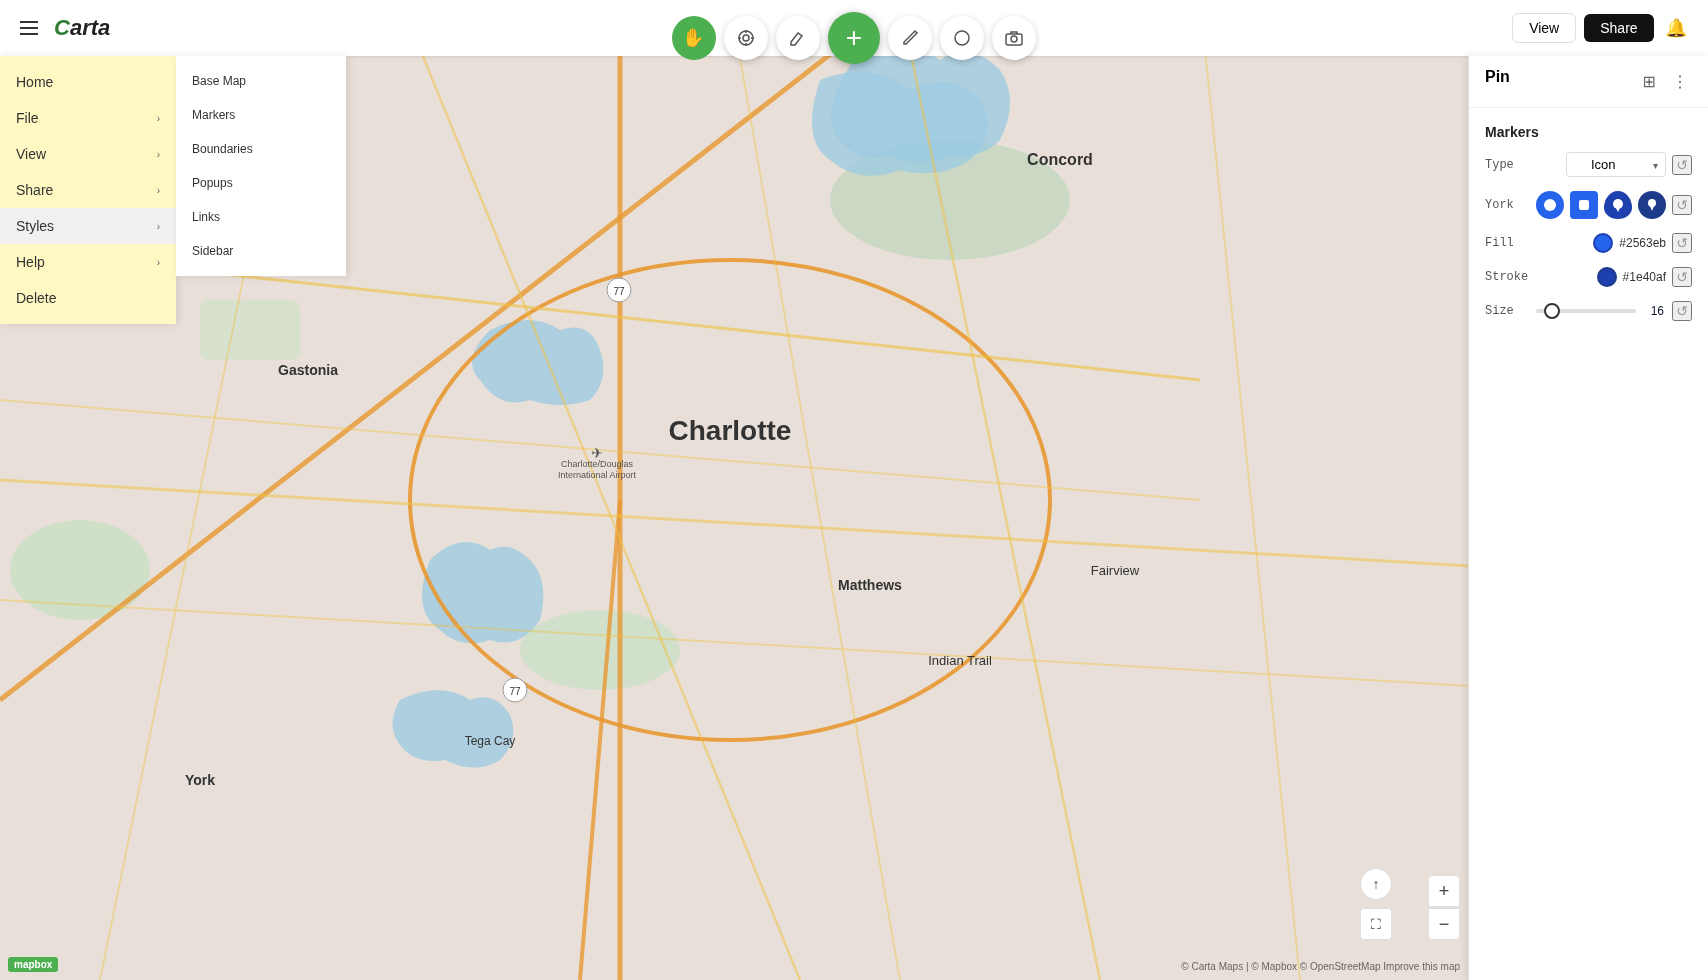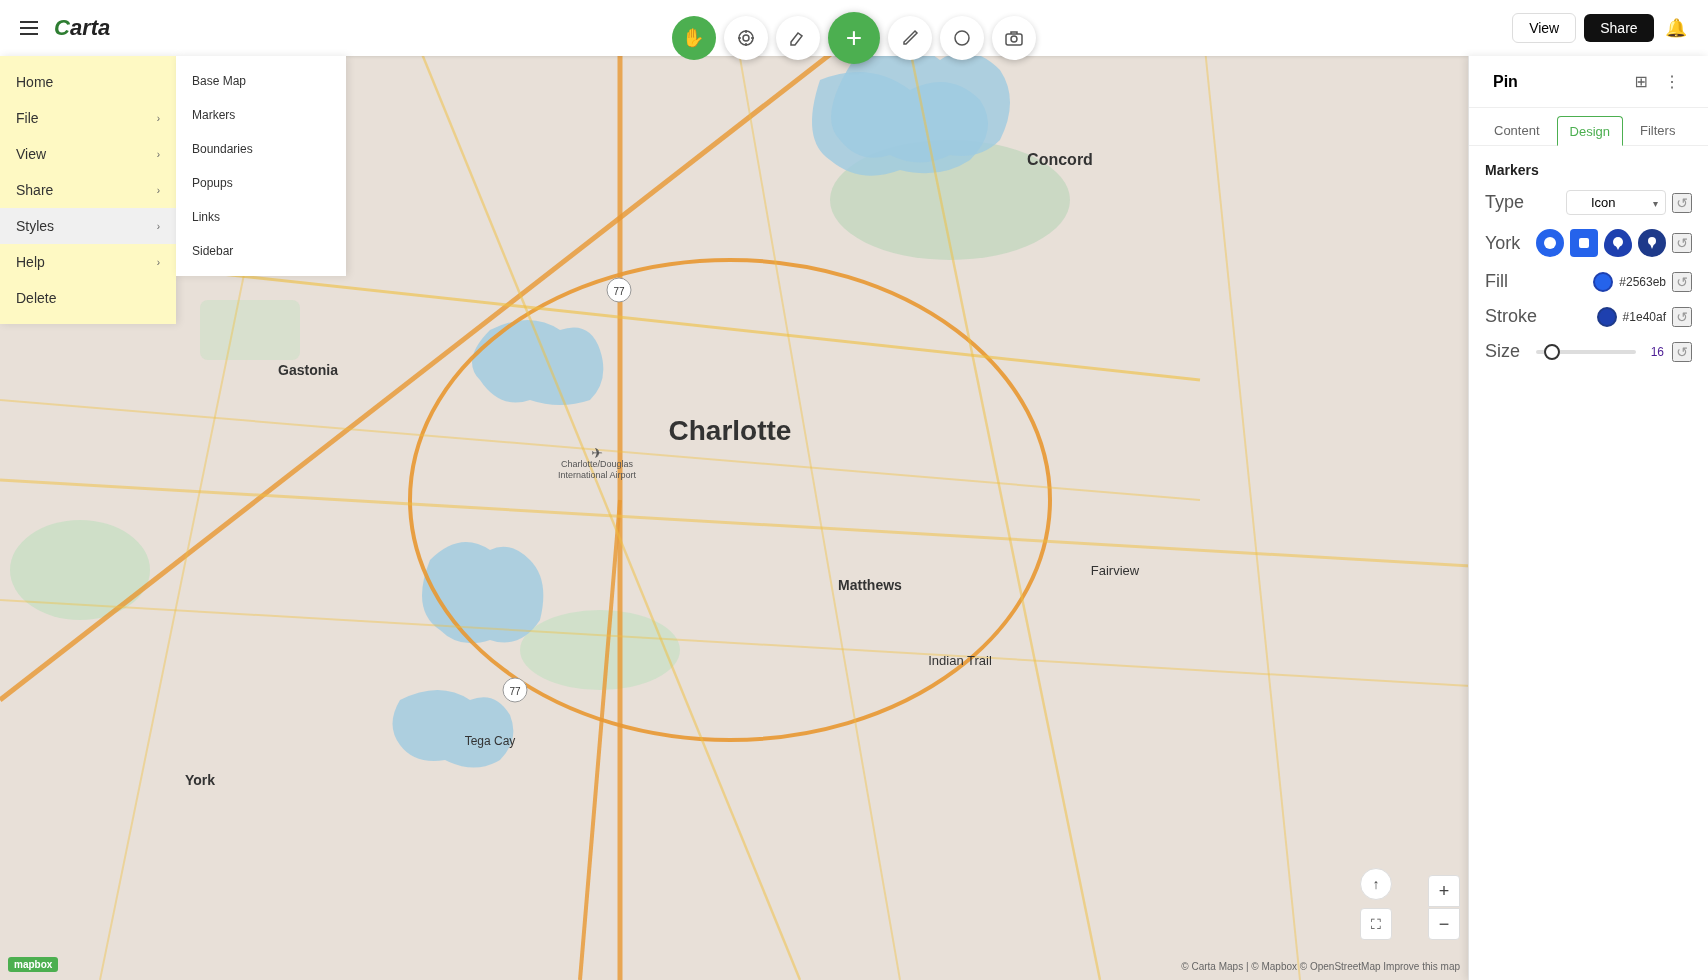--- a/index.html
+++ b/index.html
@@ -103,23 +103,23 @@
 
     
     .right-panel {
       position: absolute; top: 56px; right: 0; width: 240px;
       background: white; height: calc(100% - 56px);
       z-index: 100;
       box-shadow: -2px 0 8px rgba(0,0,0,0.1);
       border-left: 1px solid #e0e0e0;
     }
     .right-panel-header {
-      padding: 12px 24px;
+      padding: 12px 16px;
       border-bottom: 1px solid #eee;
-      display: flex; align-items: center; justify-content: space-between;
+      display: flex; justify-content: space-between;
     }
     .right-panel-title { font-size: 16px; font-weight: 600; }
     .panel-header-icons { display: flex; gap: 8px; }
     .panel-icon-btn {
       background: none; border: none; cursor: pointer; padding: 4px;
       color: #666; font-size: 16px;
     }
 
     
     .panel-tabs {
@@ -138,21 +138,21 @@
 
     
     .panel-content { padding: 16px; }
     .panel-section-title {
       font-size: 14px; font-weight: 600; color: #222; margin-bottom: 12px;
     }
     .panel-row {
       display: flex; align-items: center; justify-content: space-between;
       margin-bottom: 14px;
     }
-    .panel-label { font-size: 18px; color: #555; }
+    .panel-label { font-size: 12px; color: #555; font-family: Liberation Mono, monospace; }
     .panel-control { display: flex; align-items: center; gap: 6px; }
 
     
     .type-select {
       border: 1px solid #ddd; border-radius: 4px; padding: 4px 28px 4px 24px;
       font-size: 13px; cursor: pointer; background: white;
       appearance: none; min-width: 100px;
     }
     .select-wrapper { position: relative; }
     .select-wrapper::after {
@@ -185,21 +185,21 @@
       display: flex; align-items: center; gap: 8px;
     }
     .size-slider {
       width: 100px; height: 4px; background: #ddd; border-radius: 2px;
       position: relative; cursor: pointer;
     }
     .size-slider-thumb {
       width: 16px; height: 16px; background: white; border: 2px solid #333;
       border-radius: 50%; position: absolute; top: -6px; left: 8px;
     }
-    .size-value { font-size: 12px; color: #4c1d95; min-width: 20px; text-align: right; }
+    .size-value { font-size: 12px; color: #0f172a; min-width: 20px; text-align: right; }
 
     
     .map-attribution {
       position: absolute; bottom: 8px; right: 248px;
       font-size: 10px; color: #666; z-index: 50; margin-left: 30px;
     }
 
     
     .zoom-controls {
       position: absolute; bottom: 40px; right: 248px;
@@ -408,25 +408,20 @@
 
 <div class="right-panel">
   <div class="right-panel-header">
     <span class="right-panel-title">Pin</span>
     <div class="panel-header-icons">
       <button class="panel-icon-btn">⊞</button>
       <button class="panel-icon-btn">⋮</button>
     </div>
   </div>
 
-  <div class="panel-tabs">
-    <button class="tab-btn">Content</button>
-    <button class="tab-btn active">Design</button>
-    <button class="tab-btn">Filters</button>
-  </div>
 
   <div class="panel-content">
     <div class="panel-section-title">Markers</div>
 
     <div class="panel-row">
       <span class="panel-label">Type</span>
       <div class="panel-control">
         <div class="select-wrapper">
           <select class="type-select">
             <option>Icon</option>

